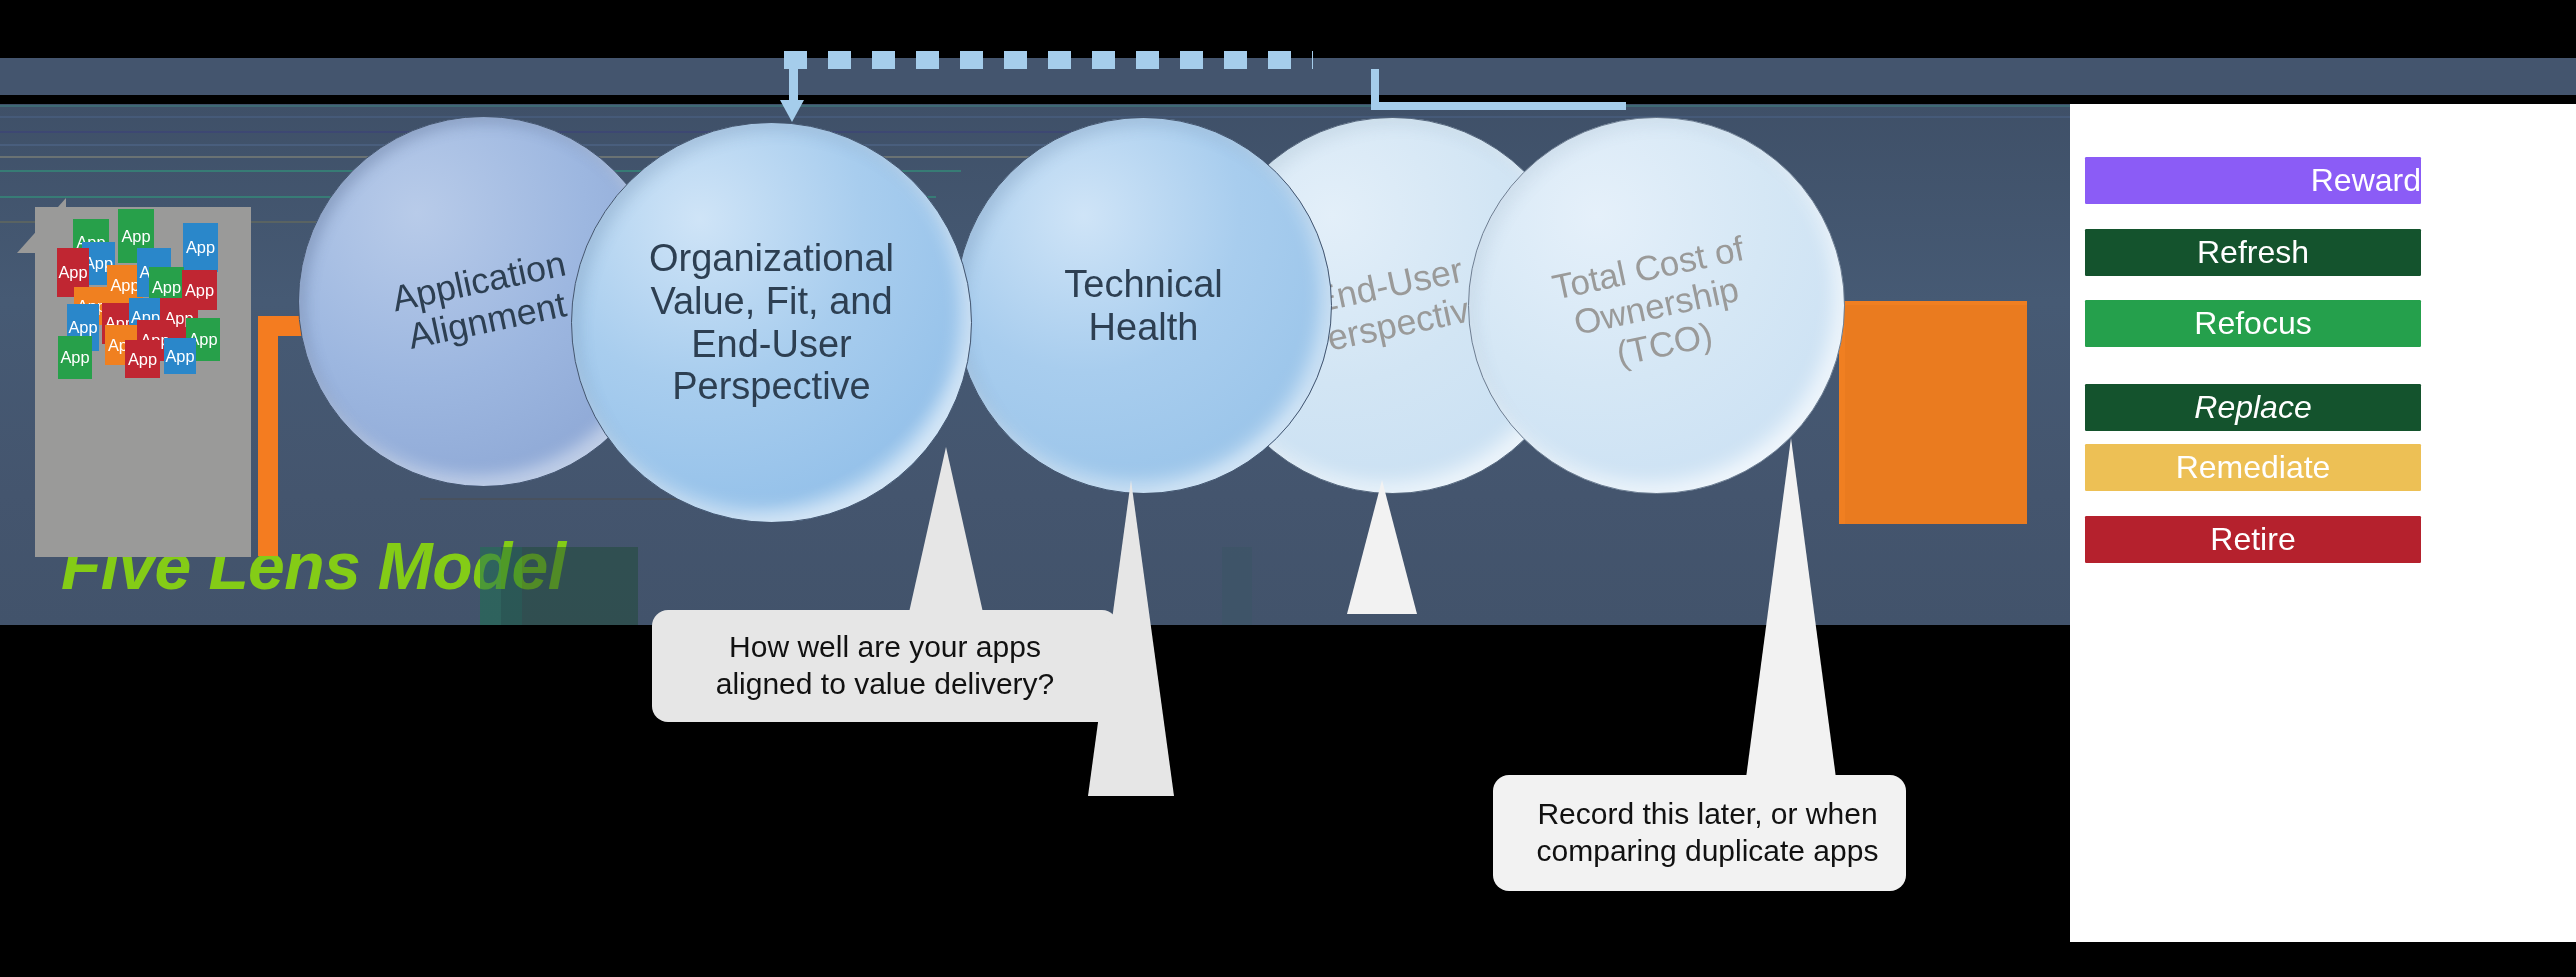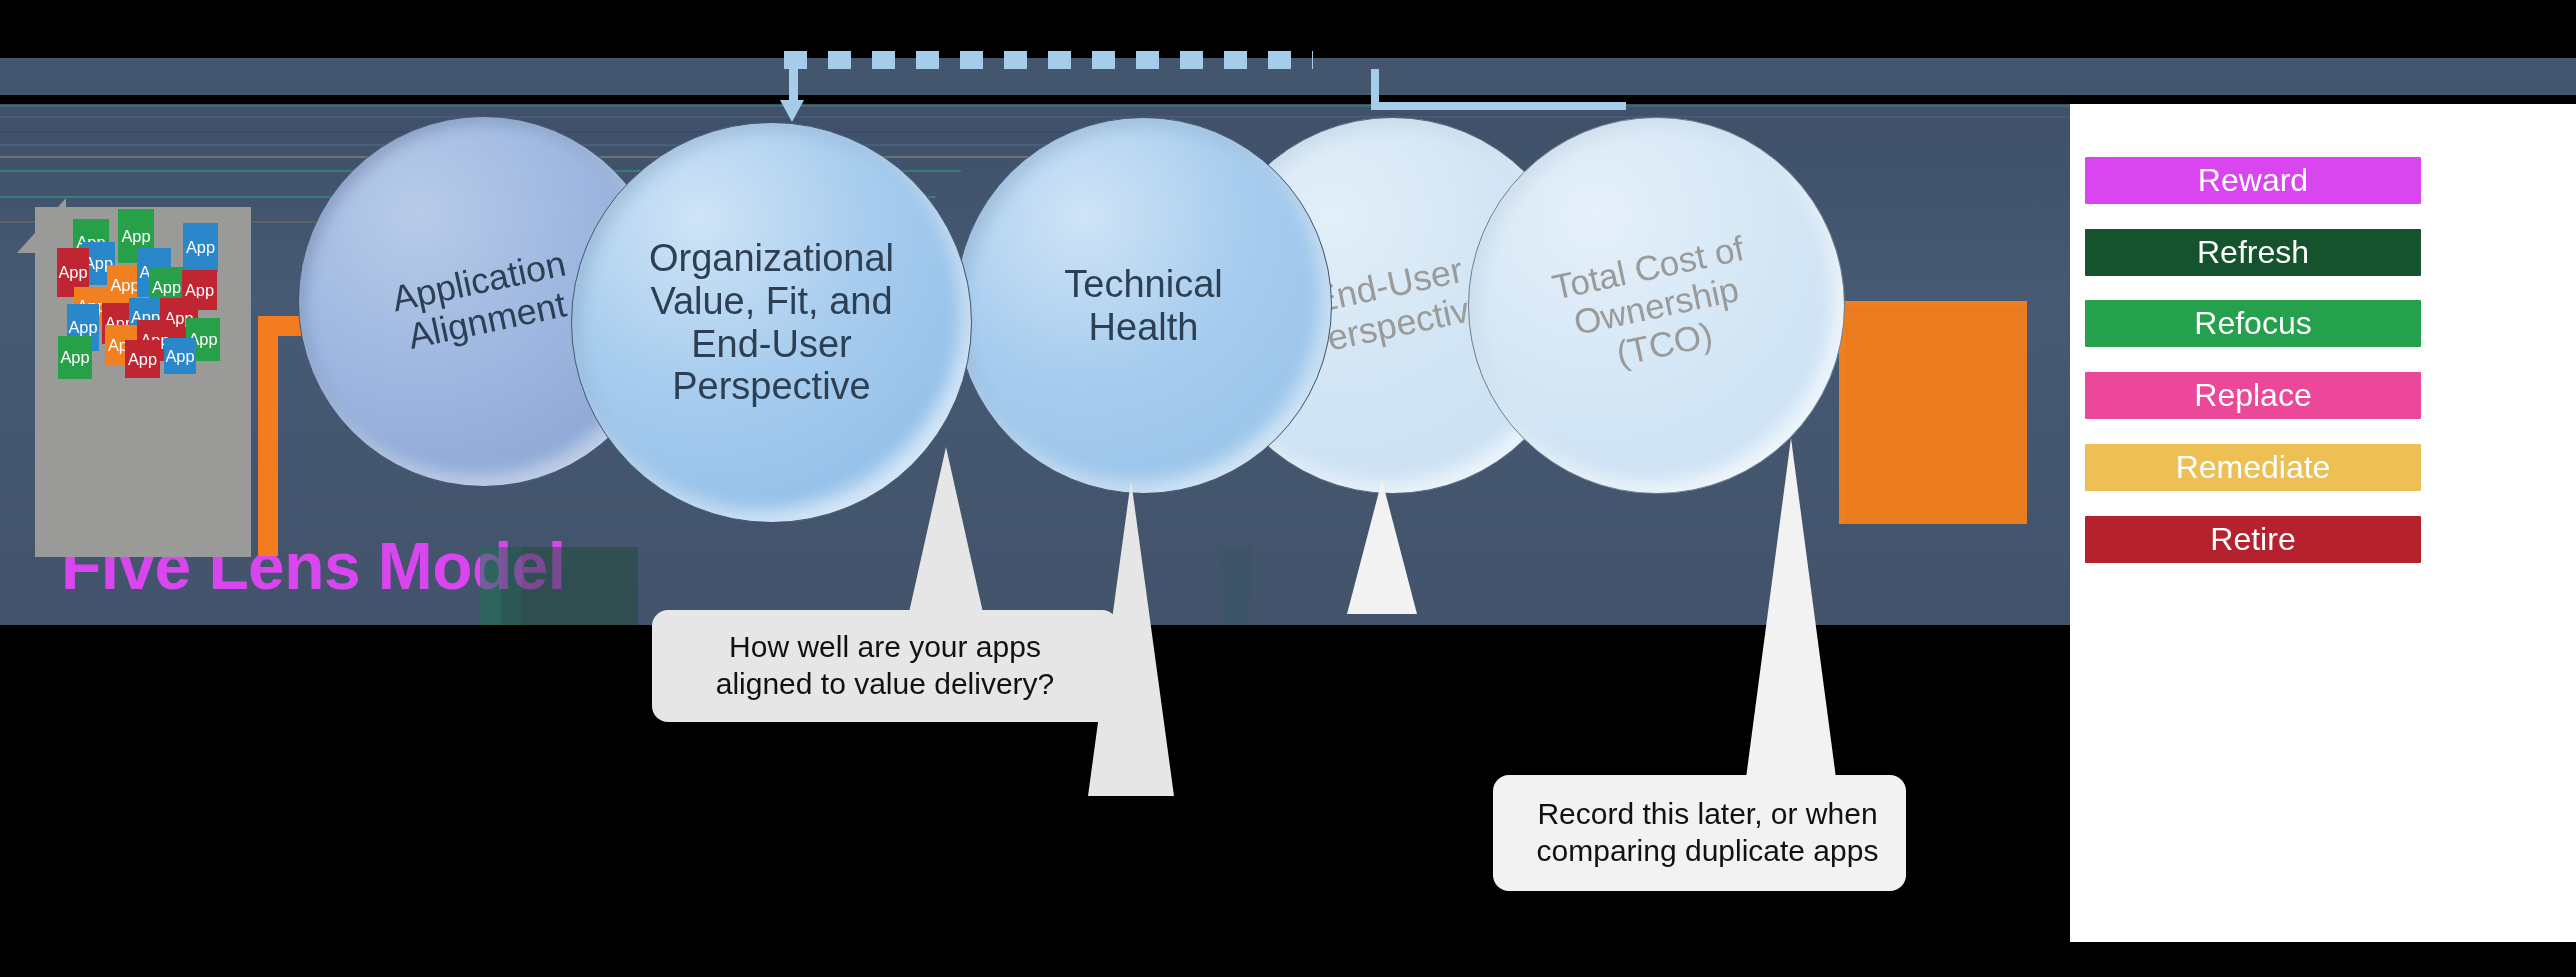--- a/index.html
+++ b/index.html
@@ -16,22 +16,22 @@
   .content-plate{
     position:absolute;left:0;top:104px;width:2072px;height:521px;
     background:linear-gradient(180deg,#3f5068 0%,#465a74 38%,#44556e 75%,#42536b 100%);
   }
   .plate-streak{position:absolute;height:1.8px;opacity:.55;}
   .band-bottom-black{position:absolute;left:0;top:625px;width:2576px;height:352px;background:#000;}
 
   
   .ghost-text{
     position:absolute;left:61px;top:535px;width:608px;
-    font-size:66px;font-weight:700;line-height:.95;color:#d946ef;
-    letter-spacing:-0.6px;white-space:pre-line;
+    font-size:66px;font-weight:700;line-height:.95;color:#84cc16;
+    letter-spacing:-0.6px;white-space:pre-line;font-style:italic;
   }
 
   
   .bin{position:absolute;left:17px;top:198px;width:237px;height:359px;}
   .bin-body{position:absolute;left:18px;top:9px;width:216px;height:350px;background:#9a9a99;}
   .bin-lid{position:absolute;left:0px;top:0px;width:49px;height:55px;background:#9a9a99;
            clip-path:polygon(100% 0,100% 100%,0 100%);}
   .bin-clip{position:absolute;left:18px;top:9px;width:216px;height:280px;overflow:hidden;}
   .app-tile{position:absolute;display:flex;align-items:center;justify-content:center;
             color:#fff;font-size:16.4px;}
@@ -249,30 +249,30 @@
   </div>
 
   <div class="panel-title">Dispositions</div>
 
   <div style="position:absolute;left:2070px;top:0;width:506px;height:58px;background:#000;"></div>
   <div style="position:absolute;left:2070px;top:58px;width:506px;height:38px;background:#44556e;"></div>
   <div style="position:absolute;left:2070px;top:95px;width:506px;height:8.5px;background:#000;"></div>
 
   <div class="panel"></div>
   <div id="chips">
-      <div class="chip" style="top: 157px; background: #d946ef;">
+      <div class="chip" style="top: 157px; background: #8b5cf6; justify-content: flex-end;">
         <span>Reward</span>
       </div>
       <div class="chip" style="top: 229px; background: #14532d;">
         <span>Refresh</span>
       </div>
       <div class="chip" style="top: 300px; background: rgb(37, 160, 76);">
         <span>Refocus</span>
       </div>
-      <div class="chip" style="top: 372px; background: #ec4899;">
+      <div class="chip" style="top: 384px; background: #14532d; font-style: italic;">
         <span>Replace</span>
       </div>
       <div class="chip" style="top: 444px; background: rgb(237, 192, 85);">
         <span>Remediate</span>
       </div>
       <div class="chip" style="top: 516px; background: rgb(181, 33, 45);">
         <span>Retire</span>
       </div>
     </div>
 

